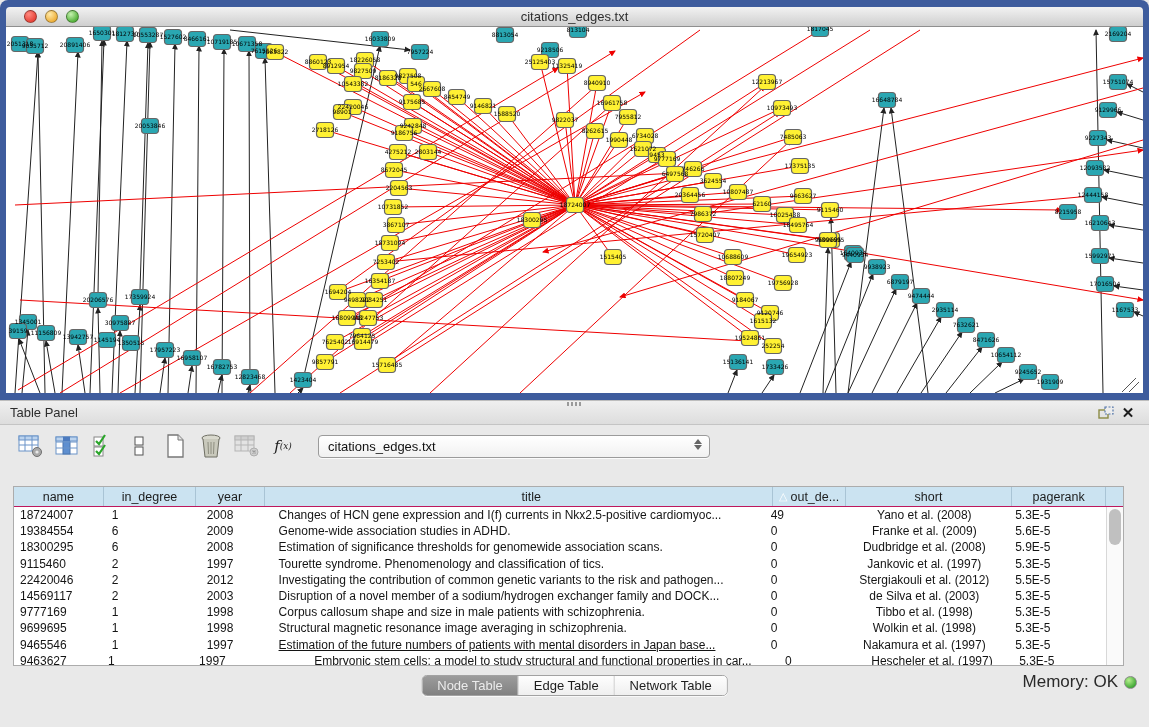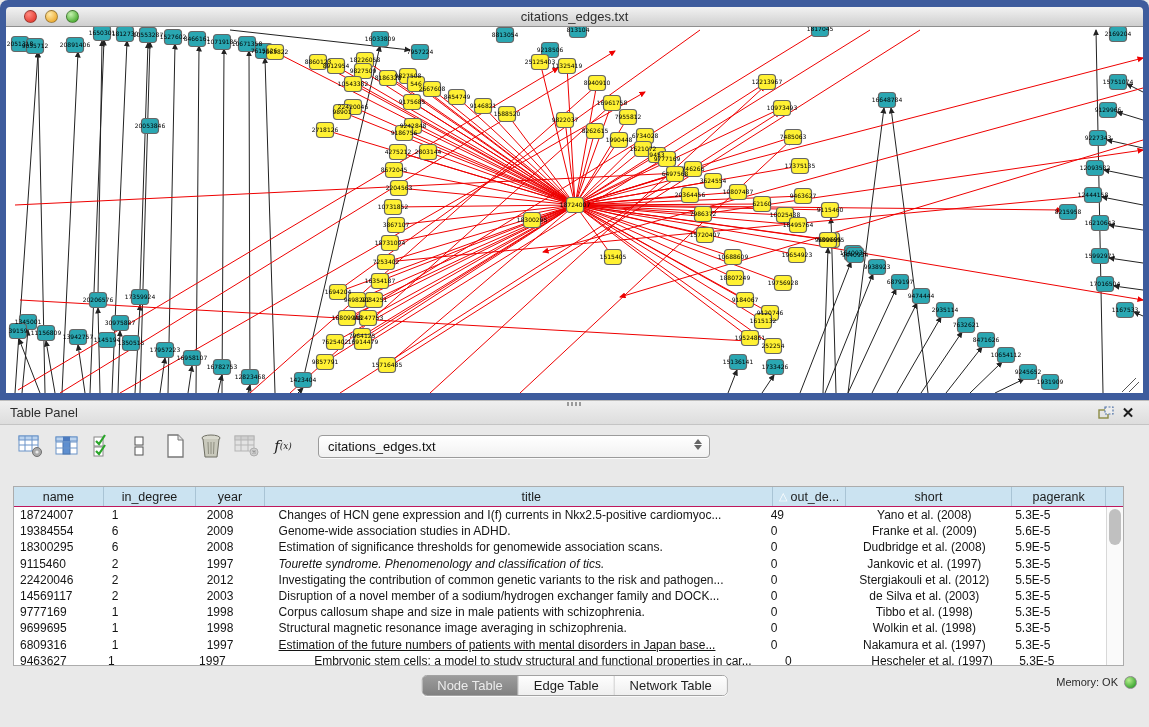--- a/index.html
+++ b/index.html
@@ -108,21 +108,21 @@
     border-right:1px solid #C6C6C6;
   }
   .tab:last-child { border-right:none; }
   .tab.selected { background:linear-gradient(#9C9C9C,#818181); color:#ECECEC; }
 
   .statusbar {
     position:absolute; left:0; bottom:0; width:100%; height:24px;
     display:flex; align-items:center; justify-content:flex-end;
     padding-right:12px; gap:6px;
   }
-  .mem-label { font-size:11px; color:#2a2a2a; }
+  .mem-label { font-size:17px; color:#2a2a2a; }
   .mem-dot { width:13px; height:13px; border-radius:50%;
     background:radial-gradient(circle at 35% 30%, #B5F08C, #3DA634 75%);
     border:1px solid #8a8a8a; }
 </style>
 </head>
 <body>
 
 <div id="graph-window">
   <div class="titlebar">
     <div class="lights">
@@ -718,21 +718,21 @@
           <div class="td num" style="width: 70px;">2008</div>
           <div class="td title" style="width: 495px;">Estimation of significance thresholds for genomewide association scans.</div>
           <div class="td num" style="width: 75px;">0</div>
           <div class="td short" style="width: 170px;">Dudbridge et al. (2008)</div>
           <div class="td num" style="width: 97px;">5.9E-5</div>
         </div>
         <div class="tr">
           <div class="td num" style="width: 92px;">9115460</div>
           <div class="td num" style="width: 95px;">2</div>
           <div class="td num" style="width: 70px;">1997</div>
-          <div class="td title" style="width: 495px; font-style: italic;">Tourette syndrome. Phenomenology and classification of tics.</div>
+          <div class="td title" style="width: 495px;">Tourette syndrome. Phenomenology and classification of tics.</div>
           <div class="td num" style="width: 75px;">0</div>
           <div class="td short" style="width: 170px;">Jankovic et al. (1997)</div>
           <div class="td num" style="width: 97px;">5.3E-5</div>
         </div>
         <div class="tr">
           <div class="td num" style="width: 92px;">22420046</div>
           <div class="td num" style="width: 95px;">2</div>
           <div class="td num" style="width: 70px;">2012</div>
           <div class="td title" style="width: 495px;">Investigating the contribution of common genetic variants to the risk and pathogen...</div>
           <div class="td num" style="width: 75px;">0</div>
@@ -760,21 +760,21 @@
         <div class="tr">
           <div class="td num" style="width: 92px;">9699695</div>
           <div class="td num" style="width: 95px;">1</div>
           <div class="td num" style="width: 70px;">1998</div>
           <div class="td title" style="width: 495px;">Structural magnetic resonance image averaging in schizophrenia.</div>
           <div class="td num" style="width: 75px;">0</div>
           <div class="td short" style="width: 170px;">Wolkin et al. (1998)</div>
           <div class="td num" style="width: 97px;">5.3E-5</div>
         </div>
         <div class="tr">
-          <div class="td num" style="width: 92px;">6809316</div>
+          <div class="td num" style="width: 92px;">9465546</div>
           <div class="td num" style="width: 95px;">1</div>
           <div class="td num" style="width: 70px;">1997</div>
           <div class="td title" style="width: 495px; text-decoration: underline;">Estimation of the future numbers of patients with mental disorders in Japan base...</div>
           <div class="td num" style="width: 75px;">0</div>
           <div class="td short" style="width: 170px;">Nakamura et al. (1997)</div>
           <div class="td num" style="width: 97px;">5.3E-5</div>
         </div>
         <div class="tr">
           <div class="td num" style="width: 92px;">9463627</div>
           <div class="td num" style="width: 95px;">1</div>

